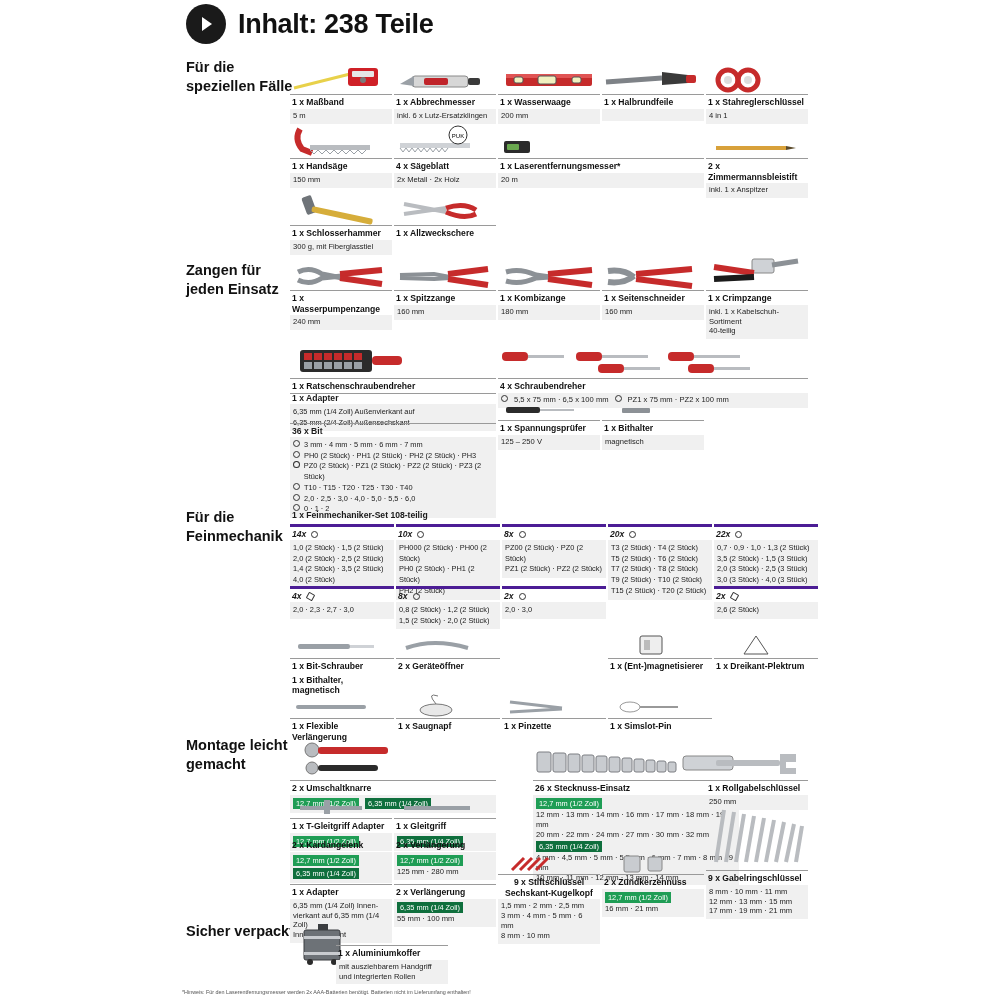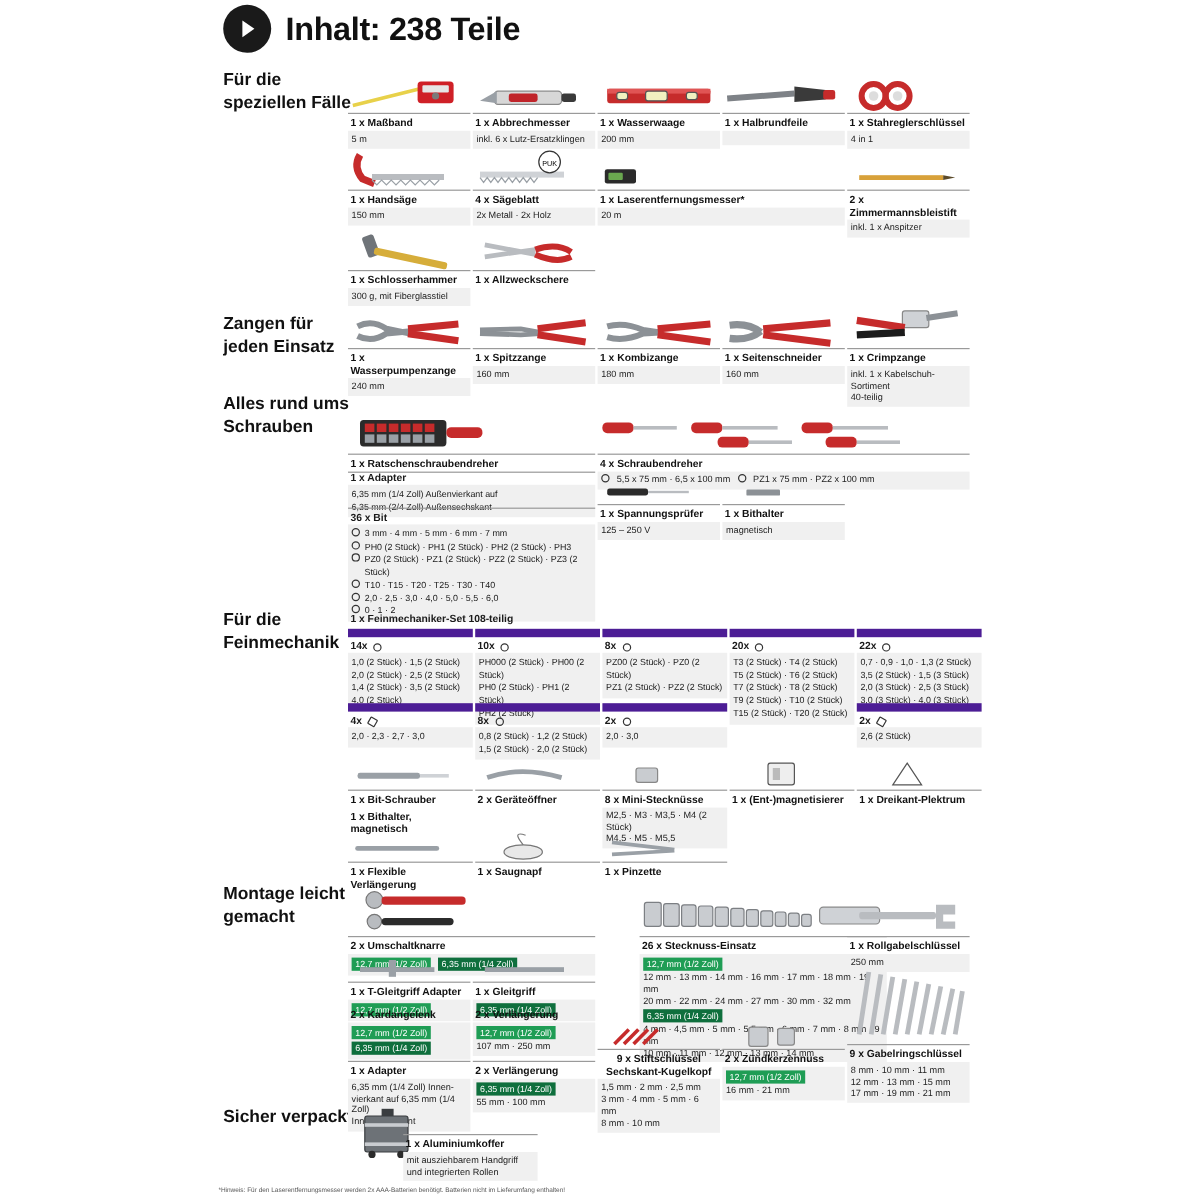--- a/index.html
+++ b/index.html
@@ -53,21 +53,21 @@
   .block { position:absolute; }
   .block .hdr {
     font-size:8.6px; font-weight:bold; border-top:1px solid #9a9a9a;
     padding:2px 2px 1px 2px;
   }
   .block .body {
     font-size:7.4px; background:#f0f0f0; padding:3px; line-height:1.45;
   }
   .block .body .row { display:flex; gap:4px; align-items:flex-start; }
 
-  .count-hdr { font-size:8.6px; font-weight:bold; border-top:7px solid #4c1d95; padding:2px 2px 1px 2px; display:flex; align-items:flex-end; gap:5px;}
+  .count-hdr { font-size:8.6px; font-weight:bold; border-top:3px solid #4c1d95; padding:2px 2px 1px 2px; display:flex; align-items:center; gap:5px;font-style:italic;}
   .count-body { font-size:7.4px; background:#f0f0f0; padding:3px; line-height:1.45; }
 
   .footnote { position:absolute; font-size:5.4px; color:#555; }
 
   
   .gl { display:inline-block; vertical-align:middle; }
   .gl-circle { width:7px; height:7px; border:1px solid #333; border-radius:50%; }
   .gl-hex { width:7px; height:7px; border:1px solid #333; border-radius:1px; transform:rotate(30deg); }
 
   svg { overflow:visible; }
@@ -83,22 +83,20 @@
           <polygon points="7,4 17,11 7,18" fill="#ffffff"></polygon>
         </svg>
     </div>
     <div class="header-title">Inhalt: 238 Teile</div>
   </div>
 
   <div class="section-label" style="left:186px; top:58px; white-space:pre-line;">Für die
 speziellen Fälle</div>
   <div class="section-label" style="left:186px; top:261px; white-space:pre-line;">Zangen für
 jeden Einsatz</div>
-  <div class="section-label" style="left:186px; top:328px; white-space:pre-line;">Alles rund ums
-Schrauben</div>
   <div class="section-label" style="left:186px; top:508px; white-space:pre-line;">Für die
 Feinmechanik</div>
   <div class="section-label" style="left:186px; top:736px; white-space:pre-line;">Montage leicht
 gemacht</div>
   <div class="section-label" style="left:186px; top:922px; white-space:pre-line;">Sicher verpackt</div>
 
   <div class="cell" style="left:290px; top:62px; width:102px;">
     <div class="imgbox" style="height:32px;">
       <svg width="102" height="32" viewBox="0 0 102 32">
         <line x1="4" y1="26" x2="60" y2="12" stroke="#e8d14a" stroke-width="3"></line>
@@ -515,30 +513,20 @@
     <div class="title" style="border-top:none;">1 x Bithalter, magnetisch</div>
   </div>
   <div class="cell" style="left:396px; top:632px; width:104px;">
     <div class="imgbox" style="height:26px;">
       <svg width="104" height="26" viewBox="0 0 104 26">
           <path d="M10 16 q28 -10 62 0" stroke="#9aa0a6" stroke-width="4" fill="none"></path>
         </svg>
     </div>
     <div class="title">2 x Geräteöffner</div>
   </div>
-  <div class="cell" style="left:502px; top:632px; width:104px;">
-    <div class="imgbox" style="height:26px;">
-      <svg width="104" height="26" viewBox="0 0 104 26">
-          <rect x="28" y="8" width="18" height="12" rx="2" fill="#c9ccd0" stroke="#888"></rect>
-        </svg>
-    </div>
-    <div class="title">8 x Mini-Stecknüsse</div>
-    <div class="sub" style="white-space:pre-line;">M2,5 · M3 · M3,5 · M4 (2 Stück)
-M4,5 · M5 · M5,5</div>
-  </div>
   <div class="cell" style="left:608px; top:632px; width:104px;">
     <div class="imgbox" style="height:26px;">
       <svg width="104" height="26" viewBox="0 0 104 26">
           <rect x="32" y="4" width="22" height="18" rx="2" fill="#eee" stroke="#555"></rect>
           <rect x="36" y="8" width="6" height="10" fill="#bbb"></rect>
         </svg>
     </div>
     <div class="title">1 x (Ent-)magnetisierer</div>
   </div>
   <div class="cell" style="left:714px; top:632px; width:104px;">
@@ -567,20 +555,29 @@
     </div>
     <div class="title">1 x Saugnapf</div>
   </div>
   <div class="cell" style="left:502px; top:692px; width:104px;">
     <div class="imgbox" style="height:26px;">
       <svg width="104" height="26" viewBox="0 0 104 26">
           <path d="M8 10 L60 16 M8 20 L60 17" stroke="#9aa0a6" stroke-width="3" fill="none"></path>
         </svg>
     </div>
     <div class="title">1 x Pinzette</div>
+  </div>
+  <div class="cell" style="left:608px; top:692px; width:104px;">
+    <div class="imgbox" style="height:26px;">
+      <svg width="104" height="26" viewBox="0 0 104 26">
+          <ellipse cx="22" cy="15" rx="10" ry="5" fill="none" stroke="#999"></ellipse>
+          <line x1="32" y1="15" x2="70" y2="15" stroke="#999" stroke-width="2"></line>
+        </svg>
+    </div>
+    <div class="title">1 x Simslot-Pin</div>
   </div>
 
   <div class="cell" style="left:290px; top:738px; width:206px;">
     <div class="imgbox" style="height:42px;">
       <svg width="206" height="42" viewBox="0 0 206 42">
         <circle cx="22" cy="12" r="7" fill="#b9bcc0" stroke="#777"></circle>
         <rect x="28" y="9" width="70" height="7" rx="3" fill="#c62b2b"></rect>
         <circle cx="22" cy="30" r="6" fill="#b9bcc0" stroke="#777"></circle>
         <rect x="28" y="27" width="60" height="6" rx="3" fill="#2b2b2b"></rect>
       </svg>
@@ -616,21 +613,21 @@
     <div class="title" style="border-top:none;">2 x Kardangelenk</div>
     <div class="sub">
       <span class="pill">12,7 mm (1/2 Zoll)</span><br>
       <span class="pill dark">6,35 mm (1/4 Zoll)</span>
     </div>
   </div>
   <div class="cell" style="left:394px; top:838px; width:102px;">
     <div class="title" style="border-top:none;">2 x Verlängerung</div>
     <div class="sub">
       <span class="pill">12,7 mm (1/2 Zoll)</span>
-      <div>107 mm · 250 mm</div>
+      <div>125 mm · 280 mm</div>
     </div>
   </div>
 
   <div class="cell" style="left:290px; top:884px; width:102px;">
     <div class="title">1 x Adapter</div>
     <div class="sub" style="white-space:pre-line;">6,35 mm (1/4 Zoll) Innen-
 vierkant auf 6,35 mm (1/4 Zoll)
 Innensechskant</div>
   </div>
   <div class="cell" style="left:394px; top:884px; width:102px;">

